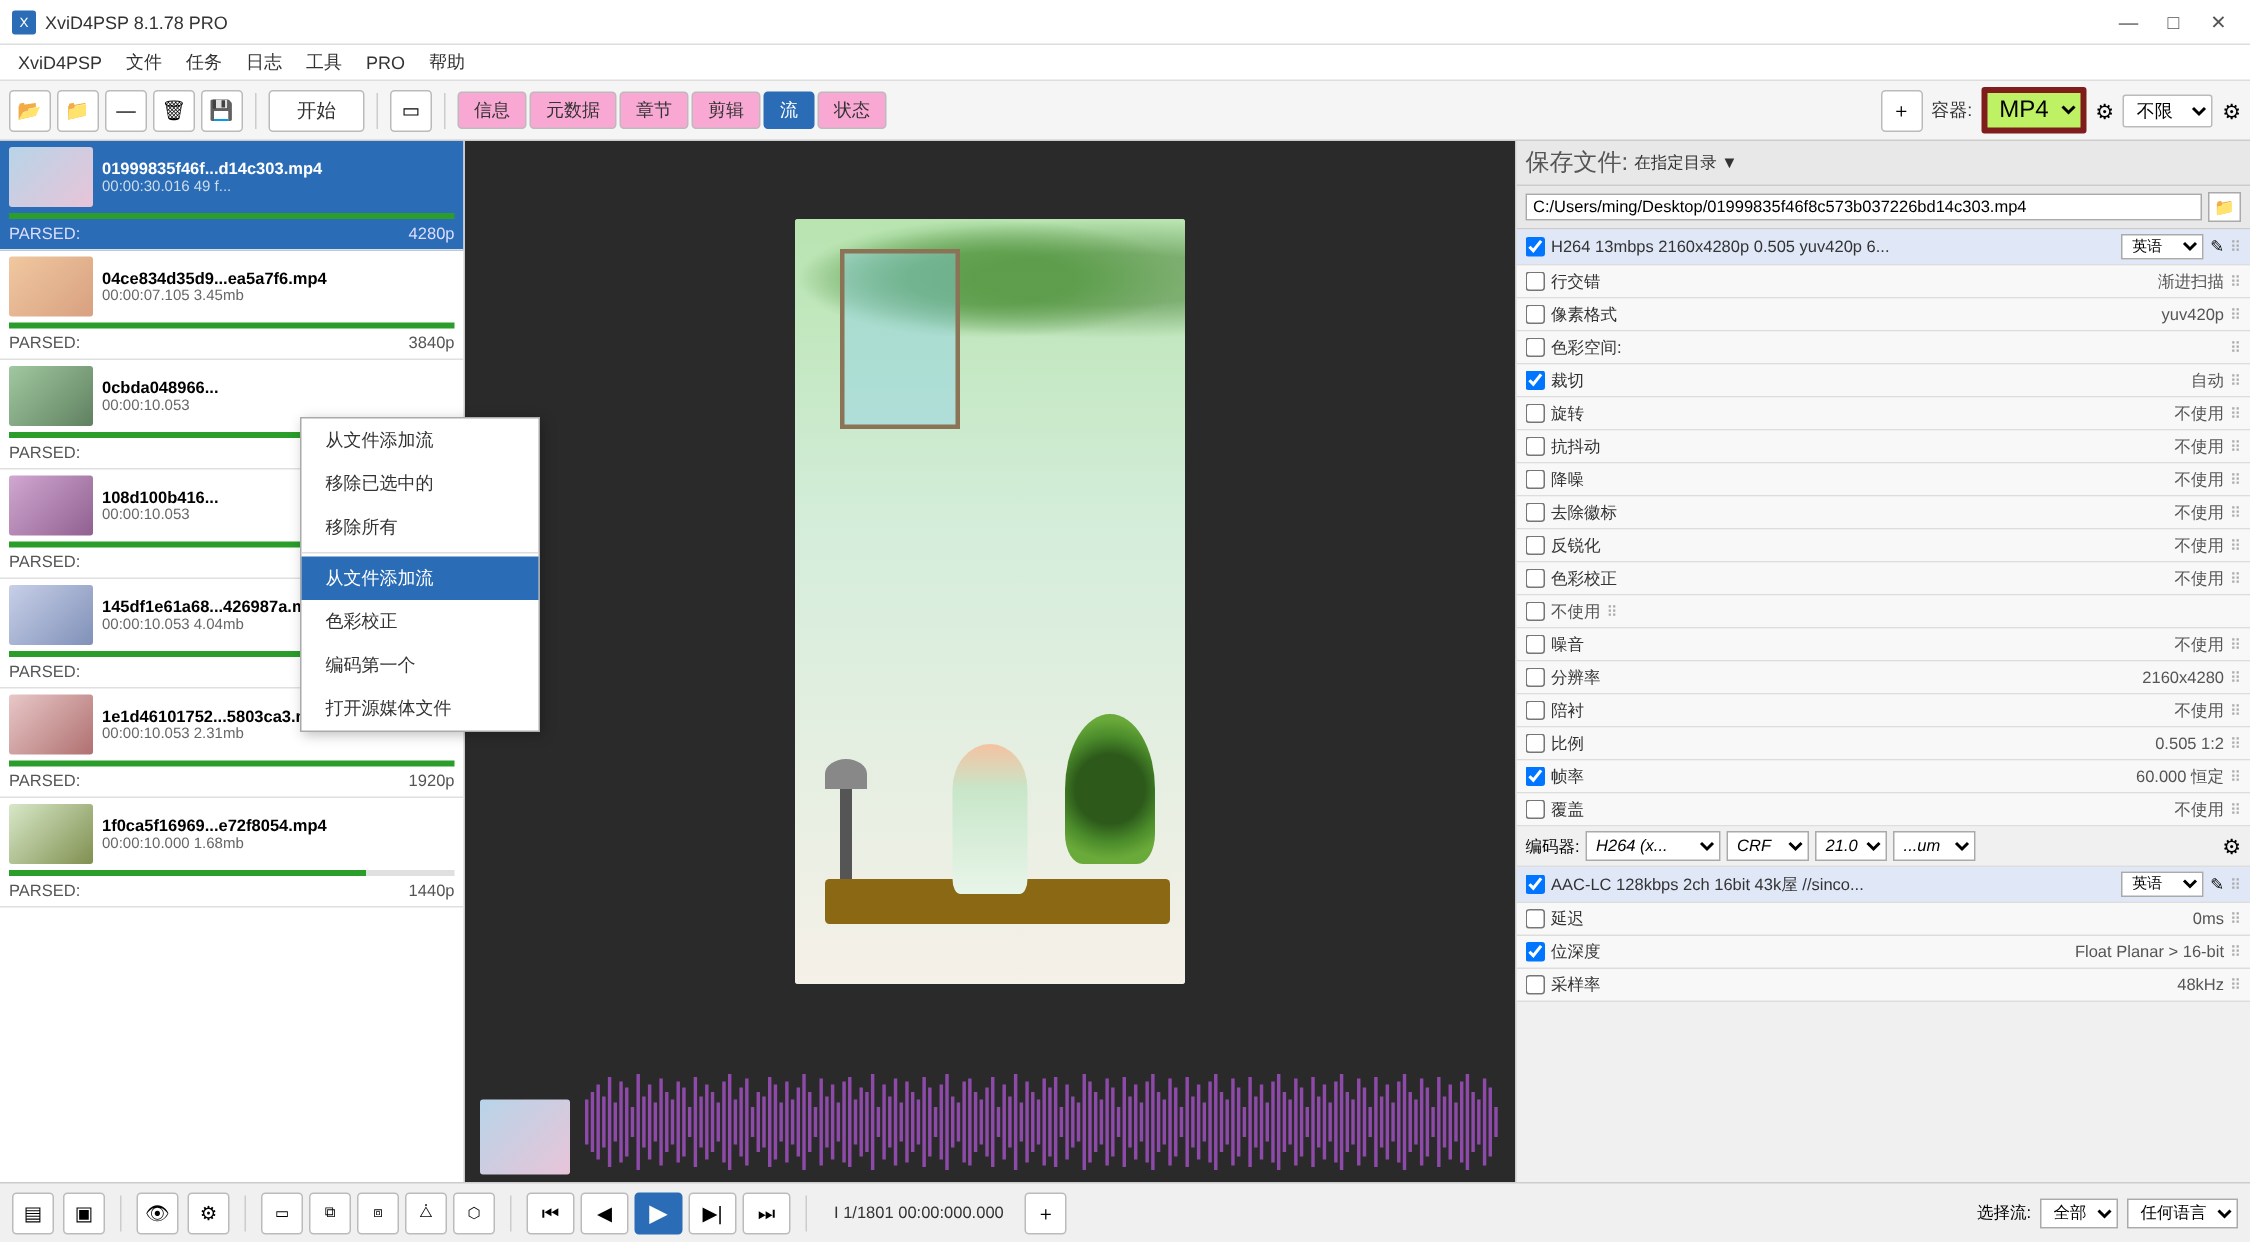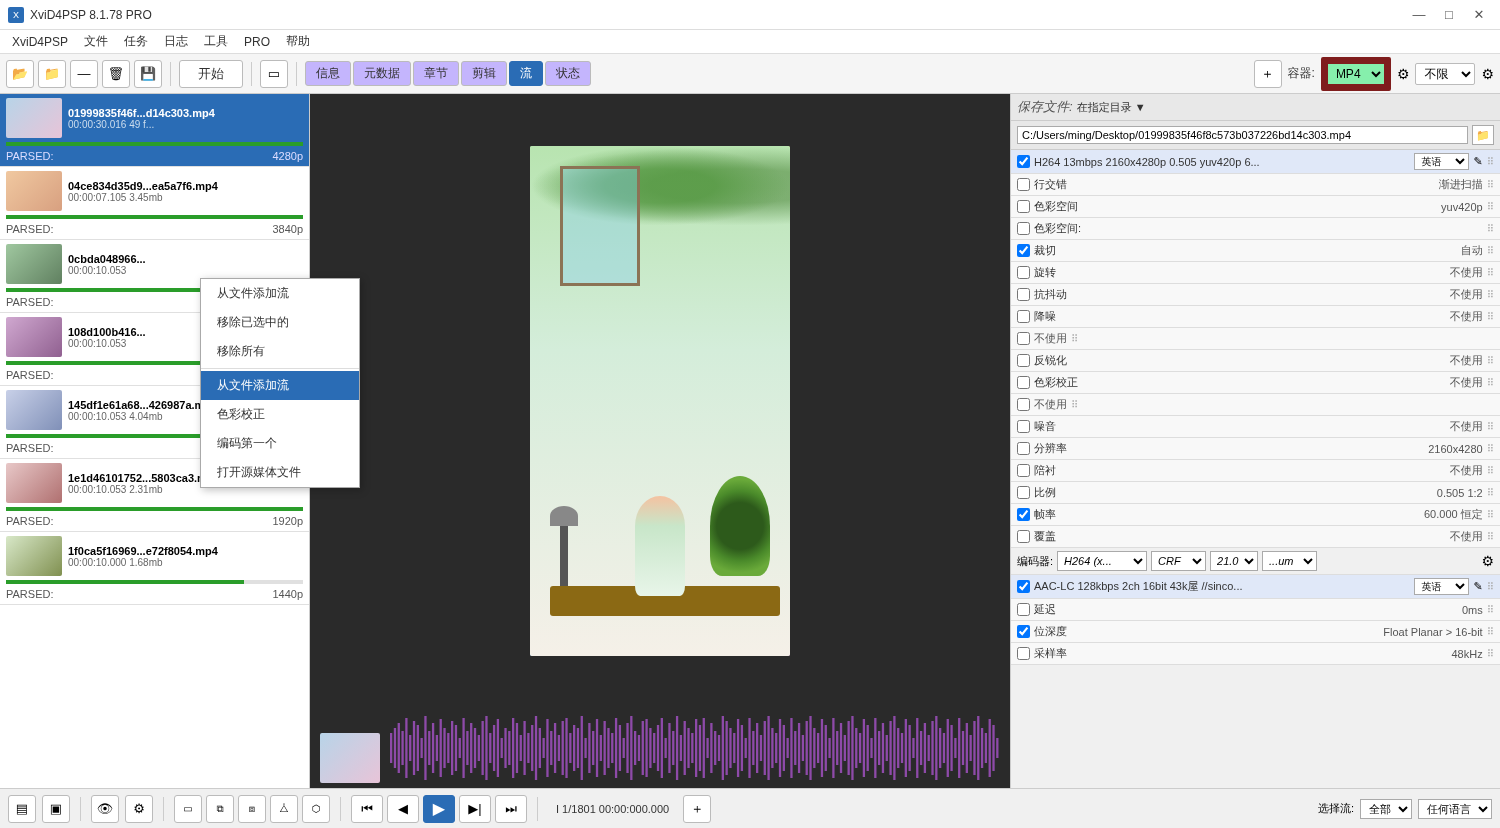--- a/index.html
+++ b/index.html
@@ -71,34 +71,34 @@
       border-radius: 3px;
       cursor: pointer;
       font-size: 13px;
       color: #333;
     }
     .toolbar-separator { width: 1px; height: 24px; background: #ccc; margin: 0 4px; }
     .toolbar-tab-group { display: flex; gap: 2px; }
     .toolbar-tab {
       padding: 3px 10px;
       border: 1px solid #bbb;
-      background: #c4b5fd;
+      background: #f9a8d4;
       border-radius: 3px;
       cursor: pointer;
       font-size: 12px;
       color: #333;
     }
     .toolbar-tab.active { background: #2a6cb5; color: #fff; border-color: #2a6cb5; }
     .toolbar-right { display: flex; align-items: center; gap: 6px; margin-left: auto; }
     .container-label { font-size: 12px; color: #333; }
     .container-select {
       padding: 2px 4px;
-      border: 7px solid #7f1d1d;
-      background: #86efac;
-      font-size: 12px;
+      border: 4px solid #7f1d1d;
+      background: #bef264;
+      font-size: 16px;
       border-radius: 2px;
       width: 70px;
     }
     .limit-select {
       padding: 2px 4px;
       border: 1px solid #bbb;
       background: #fff;
       font-size: 12px;
       border-radius: 2px;
       width: 60px;
@@ -272,21 +272,21 @@
       overflow-x: hidden;
     }
     .save-file-row {
       display: flex;
       align-items: center;
       padding: 4px 6px;
       background: #e8e8e8;
       border-bottom: 1px solid #ccc;
       gap: 4px;
     }
-    .save-file-label { font-size: 13px; color: #555; flex-shrink: 0; font-style: italic; }
+    .save-file-label { font-size: 16px; color: #555; flex-shrink: 0; }
     .save-file-path {
       flex: 1;
       padding: 2px 4px;
       border: 1px solid #aaa;
       background: #fff;
       font-size: 11px;
       white-space: nowrap;
       overflow: hidden;
       text-overflow: ellipsis;
     }
@@ -824,21 +824,21 @@
     </div>
 
     <div class="stream-row">
       <input type="checkbox" class="stream-checkbox" style="">
       <span class="stream-label">行交错</span>
       <span class="stream-value">渐进扫描</span>
       <span class="stream-handle">⠿</span>
     </div>
     <div class="stream-row">
       <input type="checkbox" class="stream-checkbox" style="">
-      <span class="stream-label">色彩空间</span>
+      <span class="stream-label">像素格式</span>
       <span class="stream-value">yuv420p</span>
       <span class="stream-handle">⠿</span>
     </div>
     <div class="stream-row">
       <input type="checkbox" class="stream-checkbox" style="">
       <span class="stream-label">色彩空间:</span>
       <span class="stream-value"></span>
       <span class="stream-handle">⠿</span>
     </div>
     <div class="stream-row">
@@ -860,20 +860,21 @@
       <span class="stream-handle">⠿</span>
     </div>
     <div class="stream-row">
       <input type="checkbox" class="stream-checkbox" style="">
       <span class="stream-label">降噪</span>
       <span class="stream-value">不使用</span>
       <span class="stream-handle">⠿</span>
     </div>
     <div class="stream-row">
       <input type="checkbox" class="stream-checkbox" style="">
+      <span class="stream-label">去除徽标</span>
       <span class="stream-value">不使用</span>
       <span class="stream-handle">⠿</span>
     </div>
     <div class="stream-row">
       <input type="checkbox" class="stream-checkbox" style="">
       <span class="stream-label">反锐化</span>
       <span class="stream-value">不使用</span>
       <span class="stream-handle">⠿</span>
     </div>
     <div class="stream-row">

